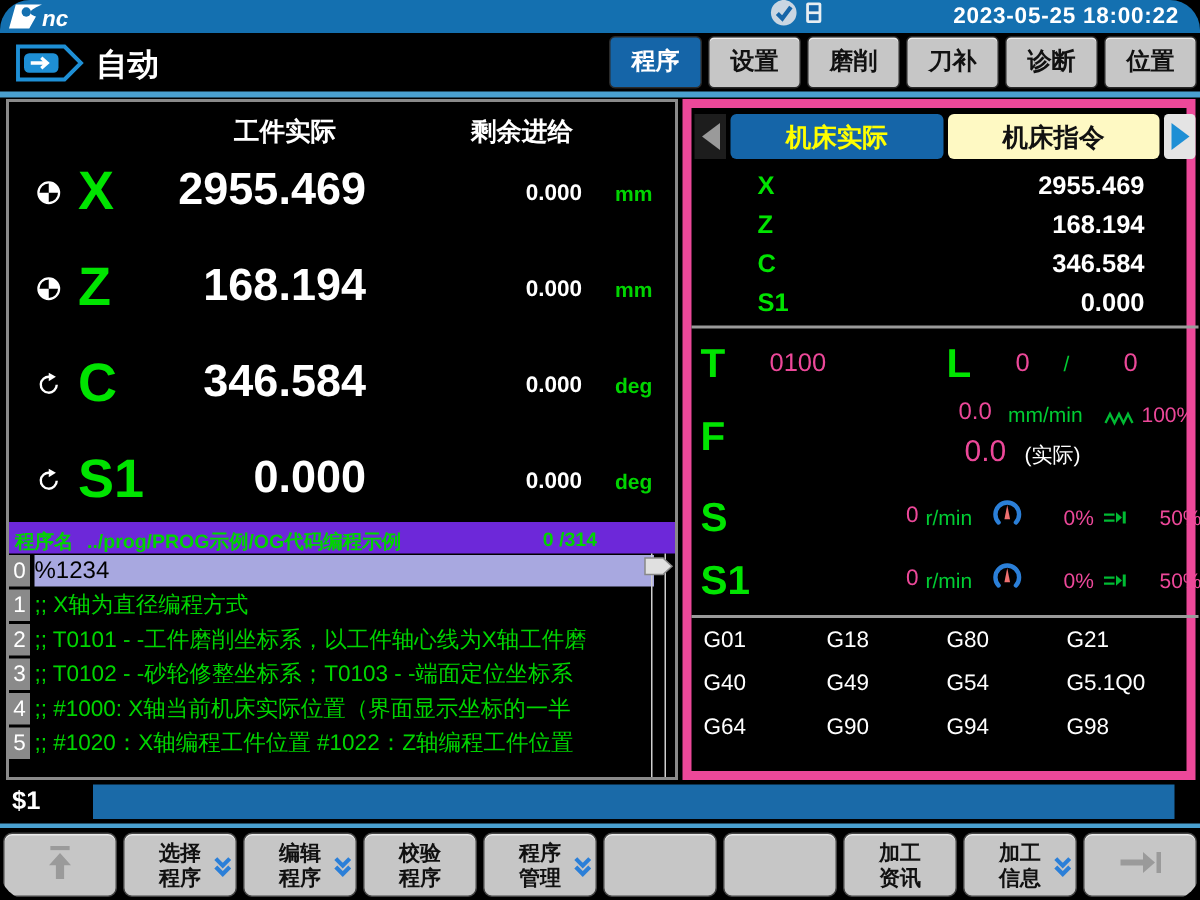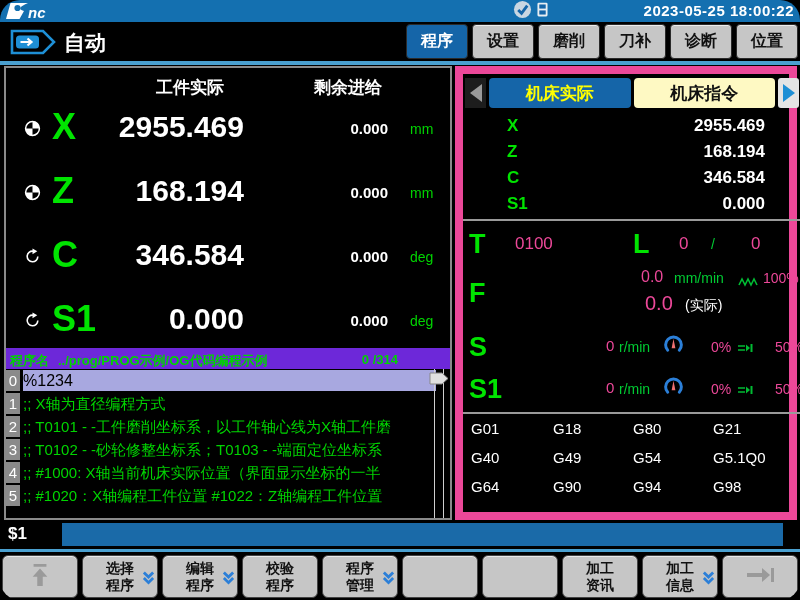--- a/index.html
+++ b/index.html
@@ -5,21 +5,21 @@
   * { margin:0; padding:0; box-sizing:border-box; }
   html,body { background:#000; }
   #app {
     position:relative; width:800px; height:600px; overflow:hidden;
     background:#000; font-family:"Liberation Sans", sans-serif;border-radius:20px;
   }
   
   .topbar { position:absolute; left:0; top:0; width:800px; height:22px; background:#1470b0; }
   .logo { position:absolute; left:5px; top:1px; width:62px; height:20px; }
   .status-icons { position:absolute; left:513px; top:1px; display:flex; gap:5px; align-items:center; height:20px; }
-  .datetime { position:absolute; right:6px; top:2px; color:#fff; font-weight:bold; font-size:15px; letter-spacing:0.5px; }
+  .datetime { position:absolute; right:14px; top:2px; color:#fff; font-weight:bold; font-size:15px; letter-spacing:0.5px; }
   
   .modebar { position:absolute; left:0; top:22px; width:800px; height:39px; background:#000; }
   .mode-icon { position:absolute; left:10px; top:7px; width:46px; height:26px; }
   .mode-label { position:absolute; left:64px; top:7px; color:#fff; font-weight:bold; font-size:21px; }
   .tabs { position:absolute; right:2px; top:2px; display:flex; gap:4px; }
   .tab {
     width:62px; height:35px; background:#c6c6c6; border:1px solid #2a2a2a; border-radius:4px;
     color:#111; font-weight:bold; font-size:16px; display:flex; align-items:center; justify-content:center;
     box-shadow: inset 0 1px 0 #eee;
   }
@@ -29,38 +29,38 @@
   .left-panel {
     position:absolute; left:4px; top:66px; width:448px; height:454px;
     background:#000; border:2px solid #8a8a8a;
   }
   .lp-head { position:absolute; top:8px; color:#fff; font-weight:bold; font-size:17px; }
   .axis-row { position:absolute; left:0; width:444px; height:44px; }
   .ax-icon { position:absolute; left:18px; top:12px; width:17px; height:17px; }
   .ax-label { position:absolute; left:46px; top:-2px; color:#00e400; font-weight:bold; font-size:36px; }
   .ax-value { position:absolute; right:206px; top:2px; color:#fff; font-weight:bold; font-size:30px; }
   .ax-rem { position:absolute; right:62px; top:12px; color:#fff; font-weight:bold; font-size:15px; }
-  .ax-unit { position:absolute; left:404px; top:13px; color:#00d400; font-weight:normal; font-size:14px;text-align:center; }
+  .ax-unit { position:absolute; left:404px; top:13px; color:#00d400; font-weight:bold; font-size:14px;text-align:center; }
   
   .prog-bar { position:absolute; left:0; top:280px; width:444px; height:21px; background:#6d28d9; color:#00d400; font-weight:bold; font-size:13px; }
   .prog-bar .pn-label { position:absolute; left:4px; top:4px; }
   .prog-bar .pn-path { position:absolute; left:52px; top:4px; }
   .prog-bar .pn-ind { position:absolute; right:52px; top:4px; }
   
   .prog-list { position:absolute; left:0; top:301px; width:430px; height:149px; overflow:hidden; }
   .pl-row { display:flex; height:23px; align-items:center; }
   .pl-no { width:14px; height:21px; background:#8a8a8a; color:#fff; font-size:15px; text-align:center; line-height:21px; margin-right:3px; flex:0 0 14px; }
   .pl-text { color:#00d400; font-size:15px; white-space:nowrap; overflow:hidden; flex:1; height:21px; line-height:21px; }
   .pl-row.selected .pl-text { background:#a8a8e0; color:#000; font-size:16px; }
   .prog-scroll { position:absolute; left:428px; top:301px; width:10px; height:149px; border-left:1px solid #cfcfcf; border-right:1px solid #cfcfcf; }
   .scroll-handle { position:absolute; left:-6px; top:2px; width:20px; height:13px; }
   
   .right-panel {
     position:absolute; left:455px; top:66px; width:342px; height:454px;
-    background:#000; border:8px solid #ec4899;
+    background:#000; border:6px solid #ec4899;
   }
   .rp-tabs { position:absolute; left:2px; top:4px; width:334px; height:30px; display:flex; gap:3px; }
   .rp-arrow-box { width:21px; height:30px; display:flex; align-items:center; justify-content:center; }
   .rp-arrow-box.left { background:#1d1d1d; }
   .rp-arrow-box.right { background:#e4e4e4; border-radius:3px; }
   .tri-left { width:0; height:0; border-top:9px solid transparent; border-bottom:9px solid transparent; border-right:12px solid #9a9a9a; }
   .tri-right { width:0; height:0; border-top:9px solid transparent; border-bottom:9px solid transparent; border-left:12px solid #1e8fd5; }
   .rp-tab { flex:1; height:30px; border-radius:4px; display:flex; align-items:center; justify-content:center; font-weight:bold; font-size:17px; }
   .rp-tab.active { background:#1565a8; color:#ffff00; }
   .rp-tab.inactive { background:#fef9c3; color:#111; }

